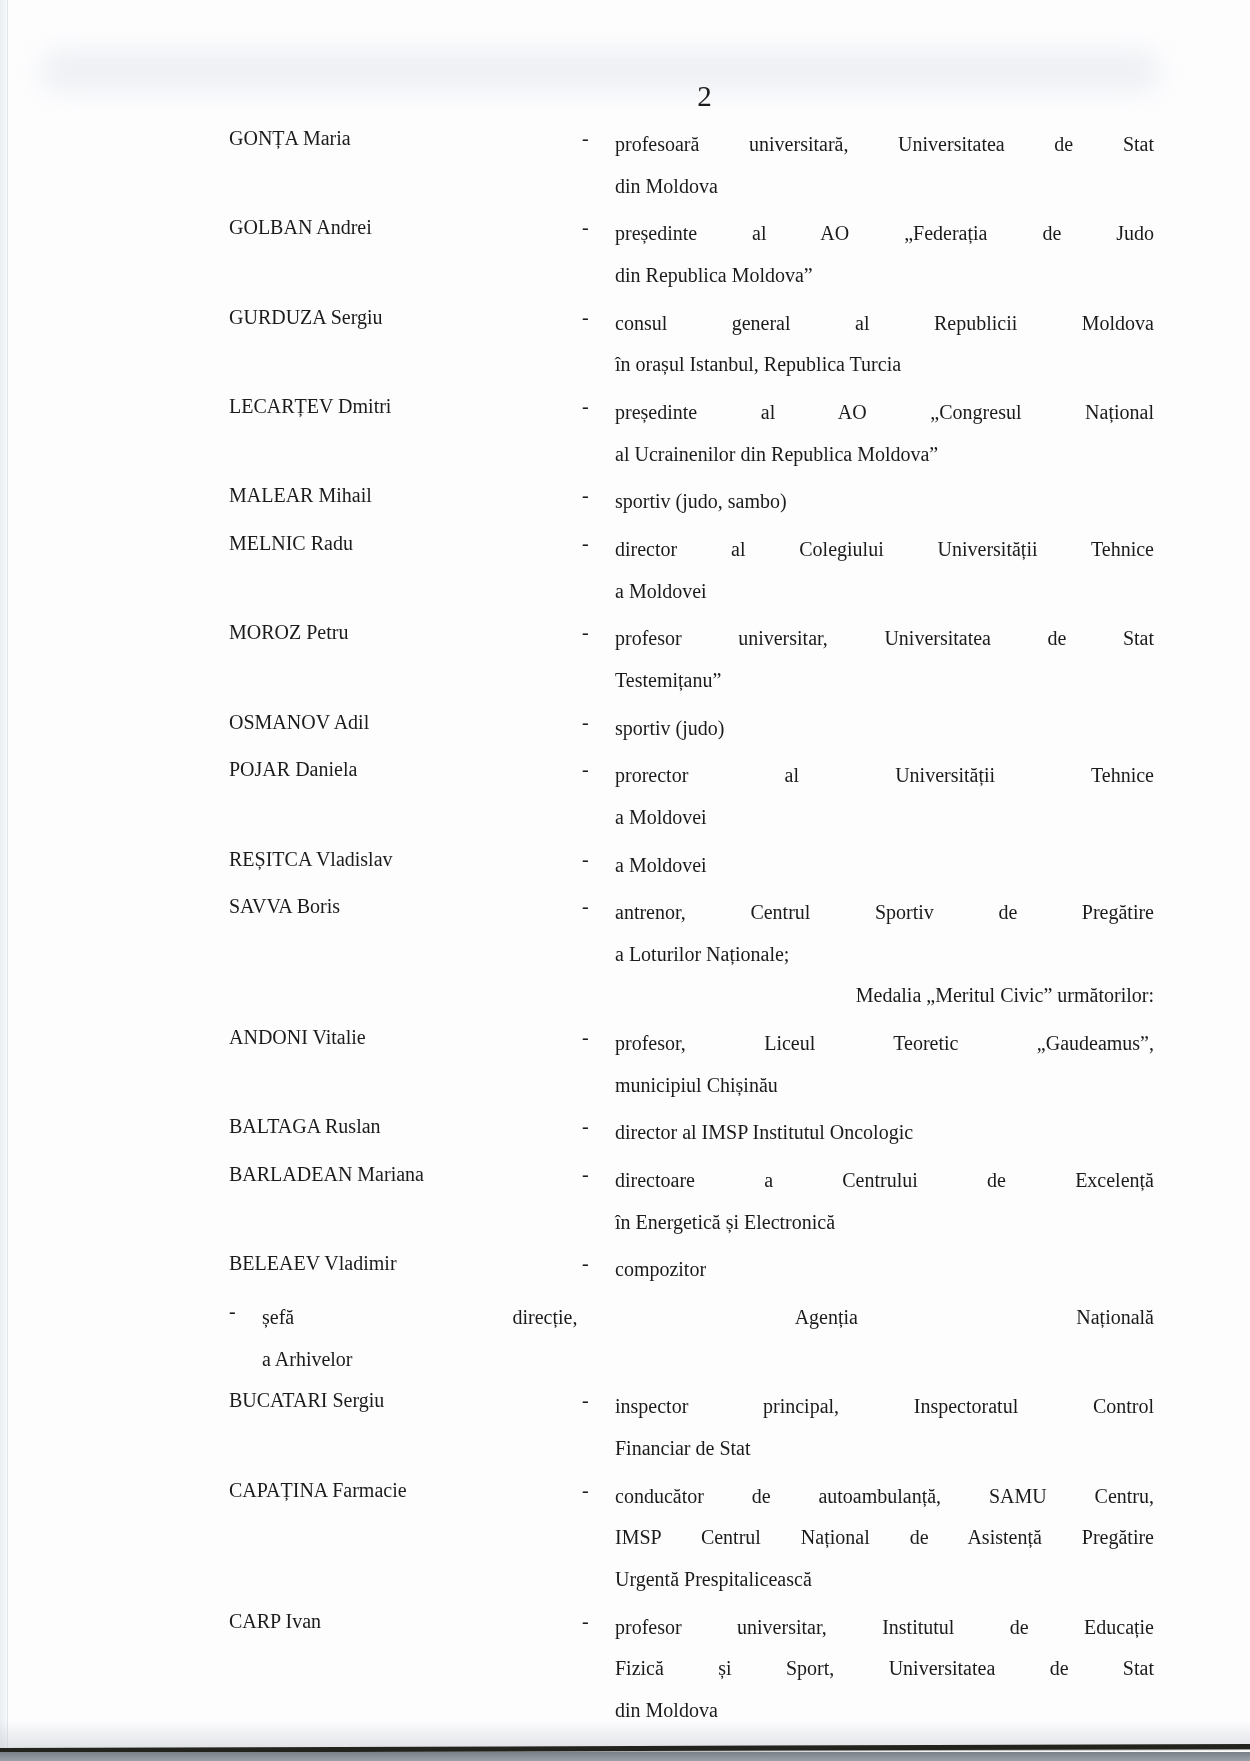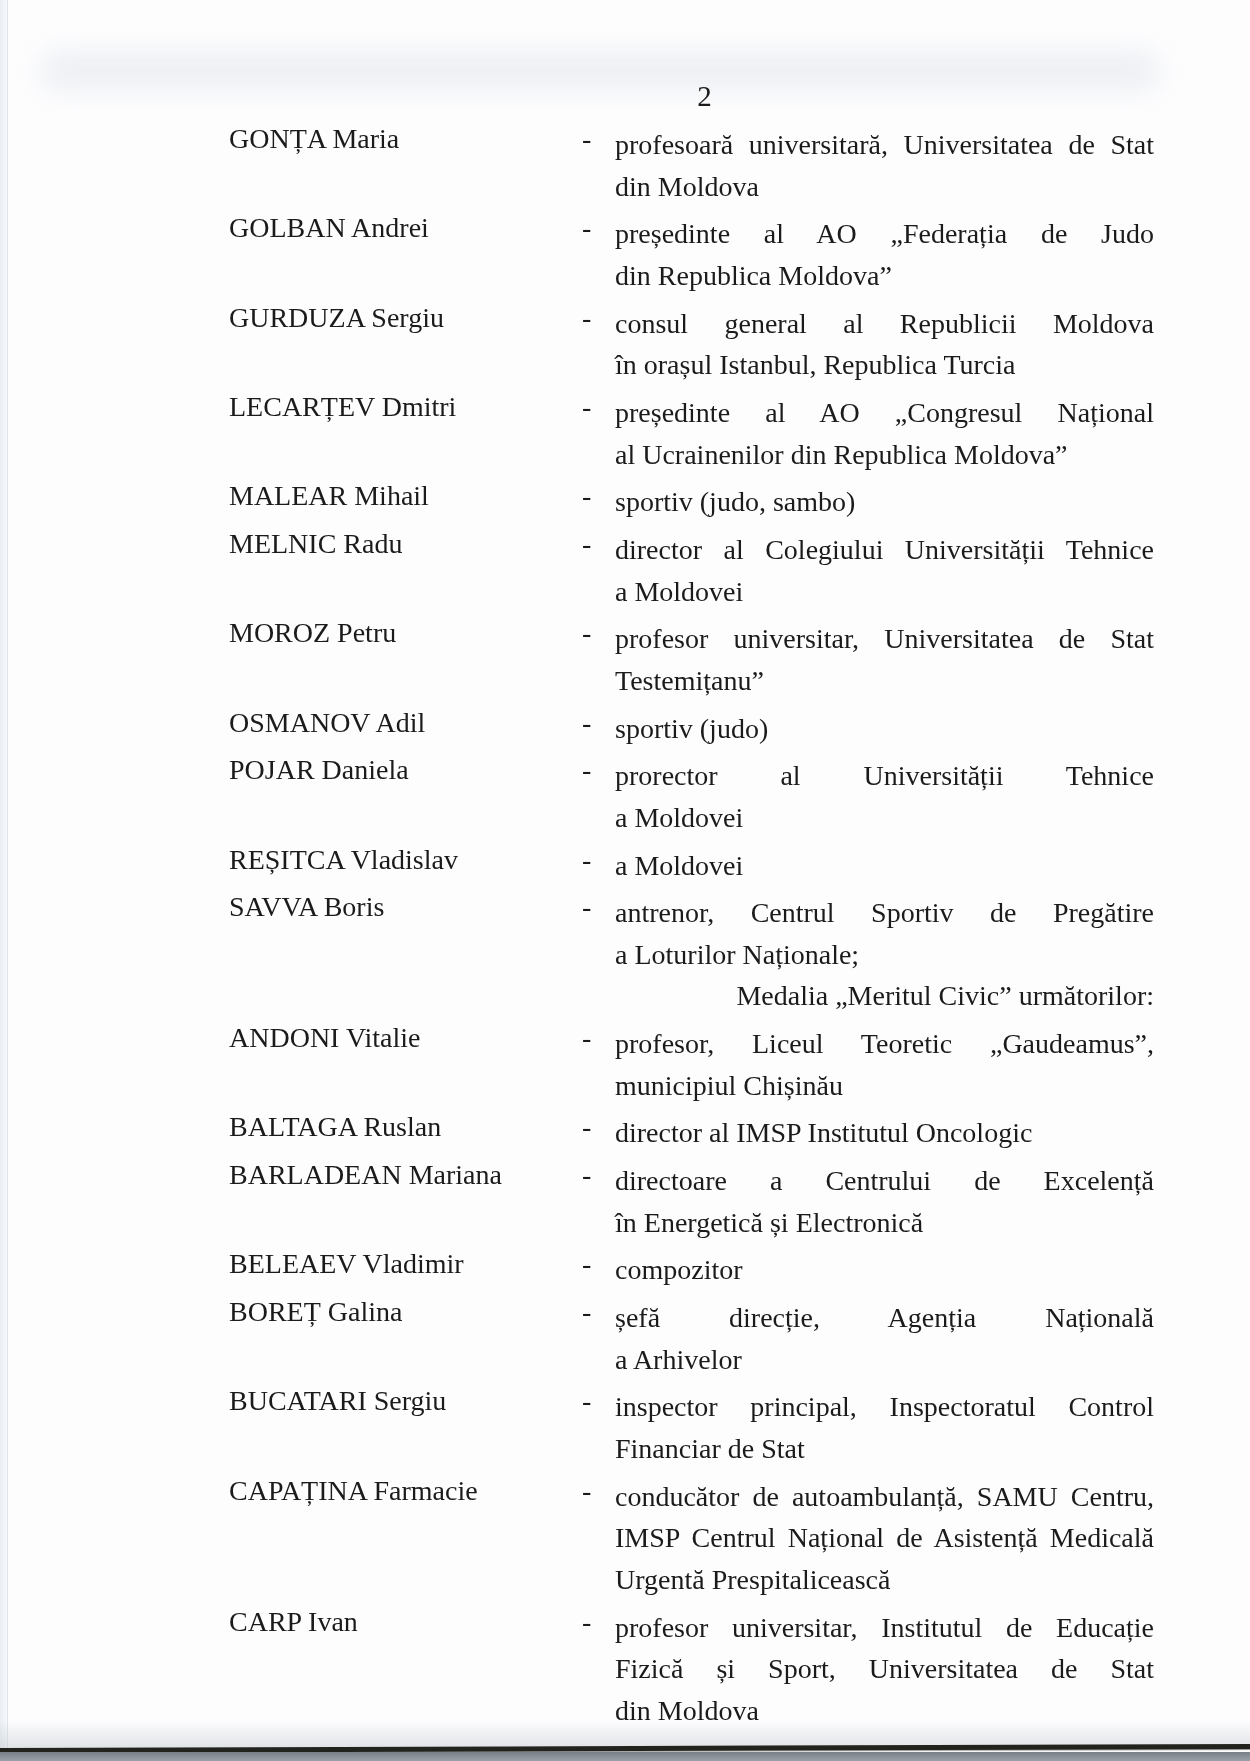--- a/index.html
+++ b/index.html
@@ -38,21 +38,21 @@
     background: linear-gradient(to bottom, #787f86, #9aa1a8);
   }
   
   .pagenum {
     position: absolute; left: 229px; top: 76px; width: 925px;
     padding-left: 26px; box-sizing: border-box;
     text-align: center; font-size: 29px; line-height: 41.66px;
   }
   .content {
     position: absolute; left: 229px; top: 118px; width: 925px;
-    font-size: 28px; line-height: 41.66px;
+    font-size: 20px; line-height: 41.66px;
   }
   .heading {
     width: 100%; padding-left: 26px; box-sizing: border-box;
     text-align: right; line-height: 41.66px;
   }
   .entry { display: flex; }
   .name { width: 353px; flex: none; }
   .desc { flex: 1; display: flex; }
   .dash { width: 33px; flex: none; }
   .lines { flex: 1; min-width: 0; margin-top: 6px; }
@@ -209,21 +209,20 @@
       <div class="entry">
         <div class="name">BELEAEV Vladimir</div>
         <div class="desc">
           <span class="dash">-</span>
           <div class="lines">
             <div class="line">compozitor</div>
           </div>
         </div>
       </div>
       <div class="entry">
-        <div class="name">BOREȚ Galina</div>
         <div class="desc">
           <span class="dash">-</span>
           <div class="lines">
             <div class="line just">șefă direcție, Agenția Națională</div>
             <div class="line">a Arhivelor</div>
           </div>
         </div>
       </div>
       <div class="entry">
         <div class="name">BUCATARI Sergiu</div>
@@ -234,21 +233,21 @@
             <div class="line">Financiar de Stat</div>
           </div>
         </div>
       </div>
       <div class="entry">
         <div class="name">CAPAȚINA Farmacie</div>
         <div class="desc">
           <span class="dash">-</span>
           <div class="lines">
             <div class="line just">conducător de autoambulanță, SAMU Centru,</div>
-            <div class="line just">IMSP Centrul Național de Asistență Medicală</div>
+            <div class="line just">IMSP Centrul Național de Asistență Pregătire</div>
             <div class="line">Urgentă Prespitalicească</div>
           </div>
         </div>
       </div>
       <div class="entry">
         <div class="name">CARP Ivan</div>
         <div class="desc">
           <span class="dash">-</span>
           <div class="lines">
             <div class="line just">profesor universitar, Institutul de Educație</div>

